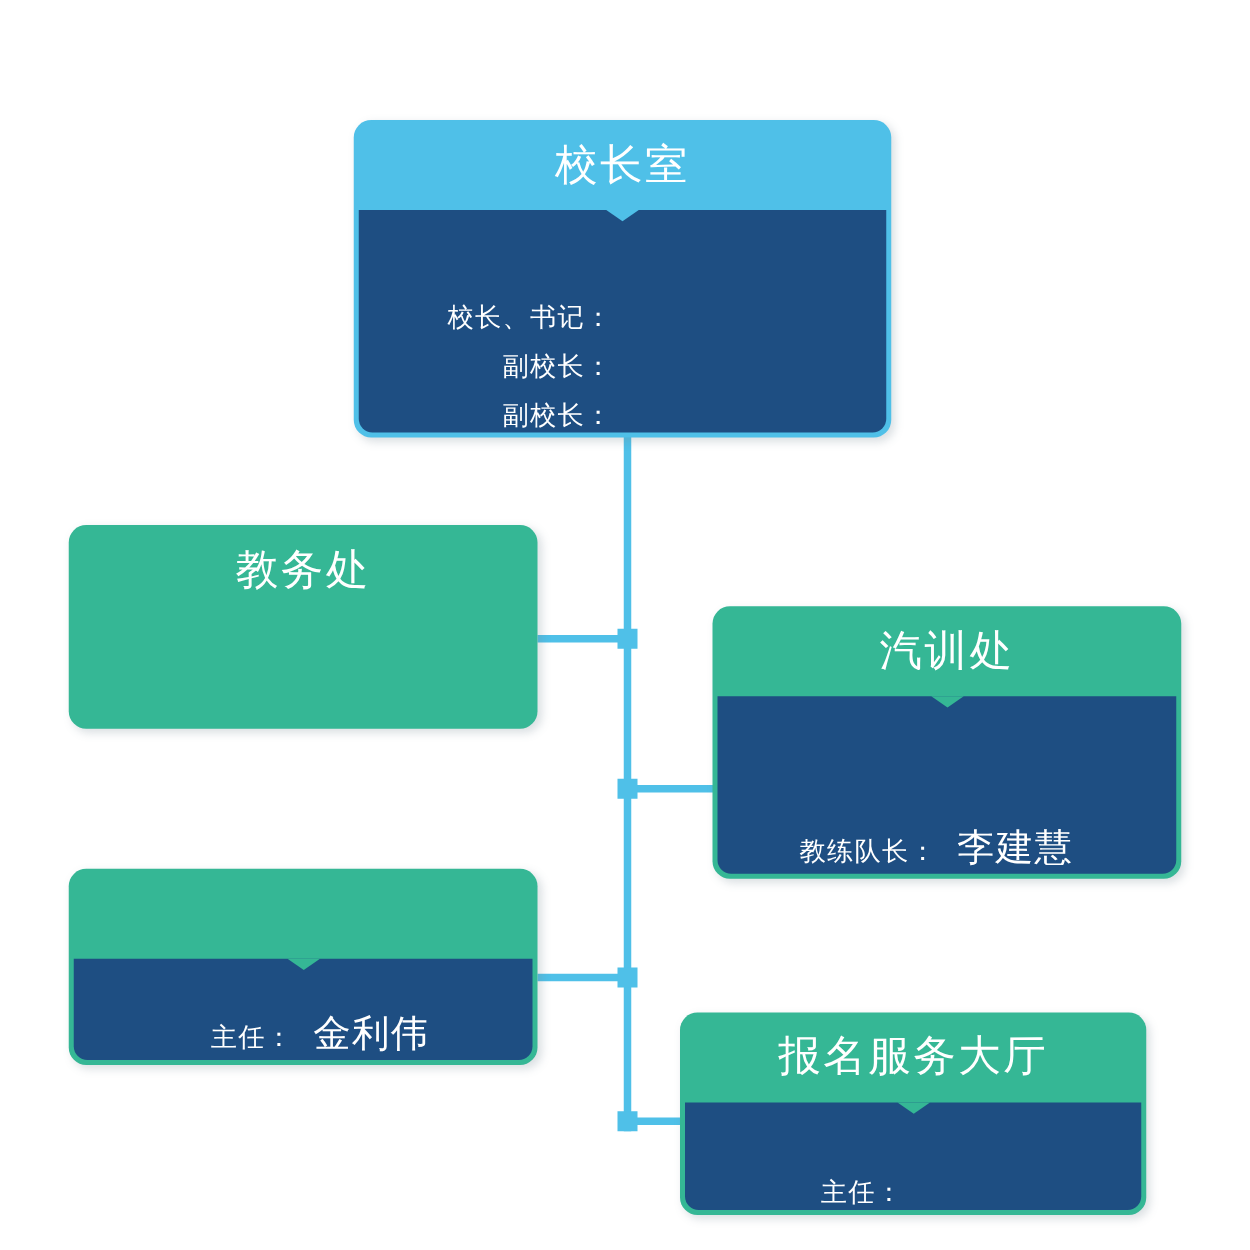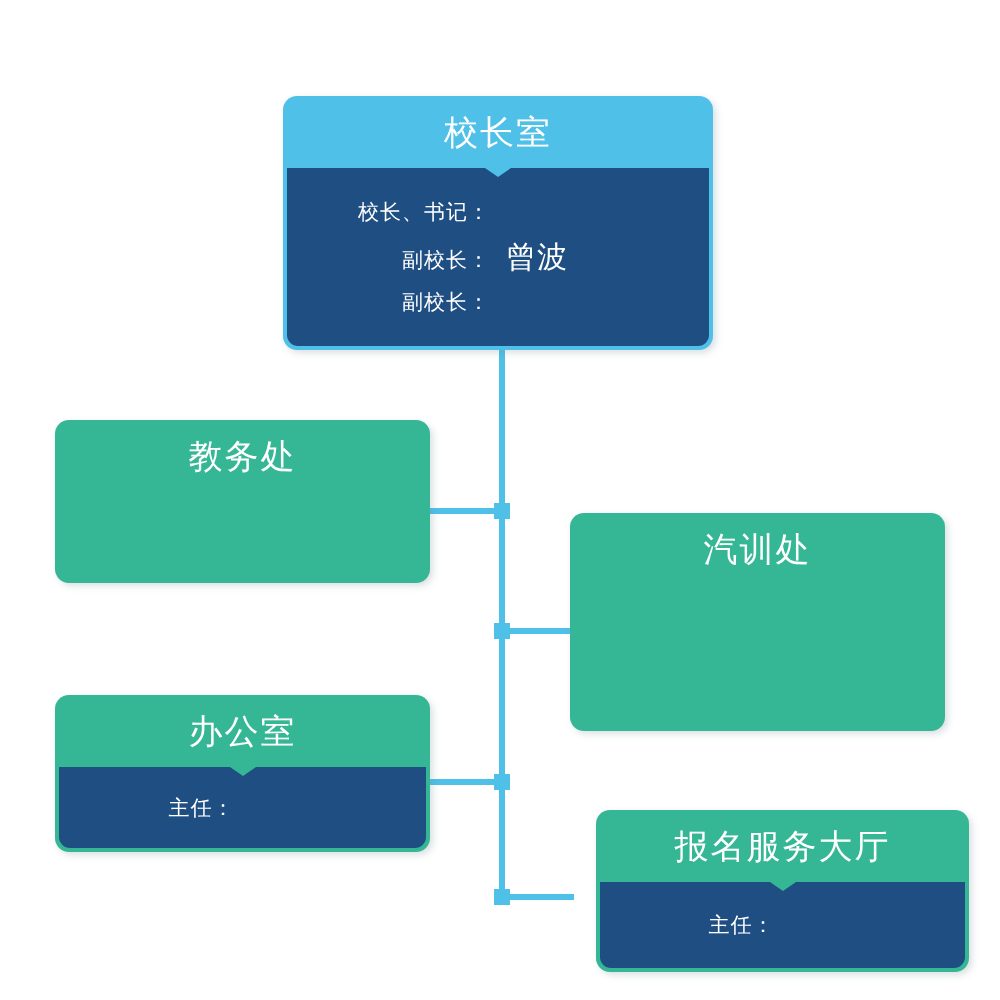--- a/index.html
+++ b/index.html
@@ -42,21 +42,21 @@
     letter-spacing: 2px;
     color: #ffffff;
     white-space: nowrap;
   }
   .card-body {
     position: absolute;
     left: 4px; right: 4px; bottom: 4px; top: 72px;
     background: var(--body-blue, #1E4E82);
     border-radius: 0 0 11px 11px;
     display: flex; flex-direction: column;
-    justify-content: center;
+    justify-content: flex-end;
     row-gap: 11px;
   }
   .notch {
     position: absolute; top: 0; left: 50%;
     transform: translateX(-50%);
     width: 0; height: 0;
     border-left: 13px solid transparent;
     border-right: 13px solid transparent;
     border-top-width: 9px; border-top-style: solid;
   }
@@ -78,23 +78,23 @@
   .member-name {
     text-align: left;
     font-size: 30px; font-weight: 400;
     letter-spacing: 1px;
     line-height: 40px;
   }
 
   
   .card.root    { left: 283px; top: 96px;  width: 430px; height: 254px; }
   .card.jiaowu  { left: 55px;  top: 420px; width: 375px; height: 163px; }
-  .card.qixun   { left: 570px; top: 513px; width: 375px; height: 218px; }
+  .card.qixun   { left: 570px; top: 485px; width: 375px; height: 218px; }
   .card.bangong { left: 55px;  top: 695px; width: 375px; height: 157px; }
-  .card.baoming { left: 596px; top: 810px; width: 373px; height: 162px; }
+  .card.baoming { left: 544px; top: 810px; width: 373px; height: 162px; font-family: Liberation Serif, serif; }
 </style>
 </head>
 <body>
 
 <div class="stage">
 
   <div class="connector trunk"></div>
   <div class="connector hline h-jiaowu"></div>
   <div class="connector hline h-qixun"></div>
   <div class="connector hline h-bangong"></div>
@@ -106,42 +106,48 @@
 
   <section class="card blue root">
     <div class="card-title">校长室</div>
     <div class="card-body">
       <span class="notch"></span>
       <div class="member-row">
         <span class="member-role">校长、书记：</span>
       </div>
       <div class="member-row">
         <span class="member-role">副校长：</span>
-        <span class="member-name">曾波</span>
       </div>
       <div class="member-row">
         <span class="member-role">副校长：</span>
       </div>
     </div>
   </section>
 
   <section class="card green jiaowu">
     <div class="card-title">教务处</div>
   </section>
 
   <section class="card green qixun">
     <div class="card-title">汽训处</div>
+    <div class="card-body">
+      <span class="notch"></span>
+      <div class="member-row">
+        <span class="member-role">教练队长：</span>
+        <span class="member-name">李建慧</span>
+      </div>
+    </div>
   </section>
 
   <section class="card green bangong">
-    <div class="card-title">办公室</div>
     <div class="card-body">
       <span class="notch"></span>
       <div class="member-row">
         <span class="member-role">主任：</span>
+        <span class="member-name">金利伟</span>
       </div>
     </div>
   </section>
 
   <section class="card green baoming">
     <div class="card-title">报名服务大厅</div>
     <div class="card-body">
       <span class="notch"></span>
       <div class="member-row">
         <span class="member-role">主任：</span>

